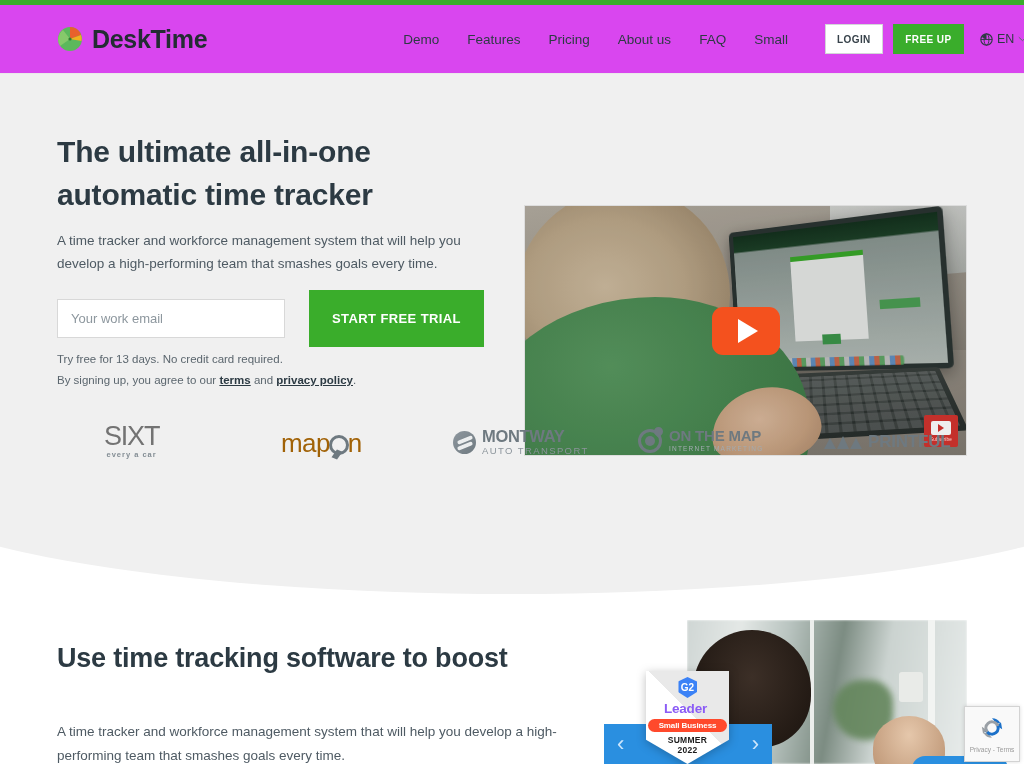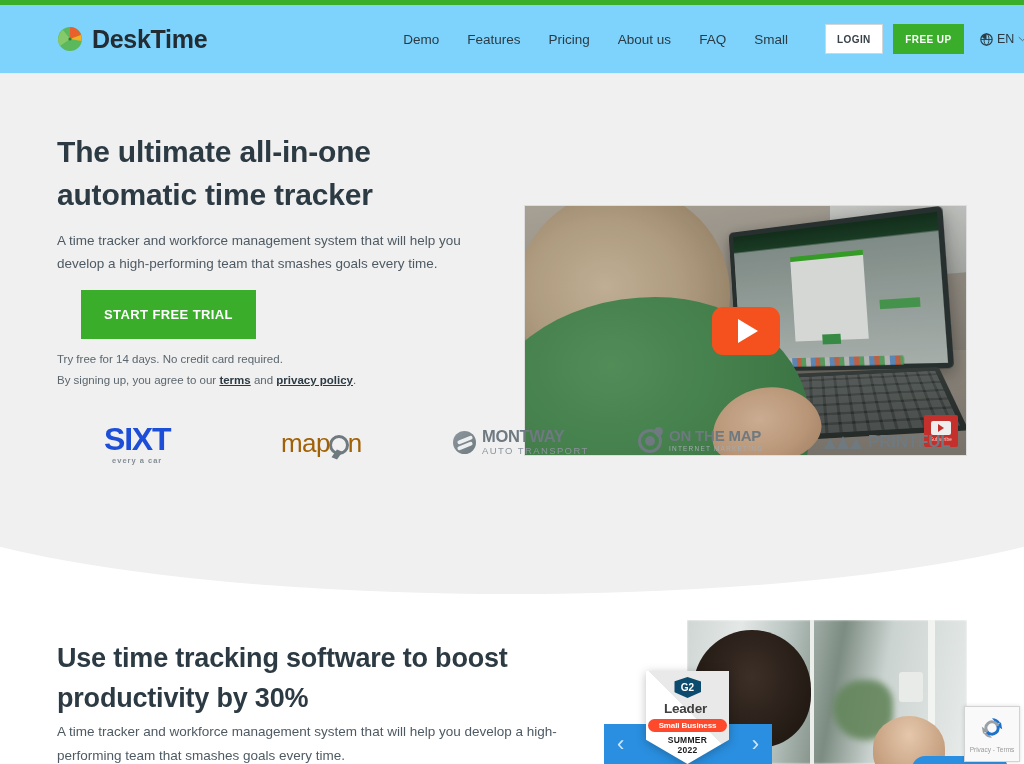--- a/index.html
+++ b/index.html
@@ -11,21 +11,21 @@
     overflow: hidden;
   }
   .page { position: relative; width: 1024px; height: 764px; overflow: hidden; background:#fff; }
 
   
   .top-strip { position:absolute; top:0; left:0; width:1024px; height:5px; background:#3aad2b; }
 
   
   .header {
     position:absolute; top:5px; left:0; width:1024px; height:69px;
-    background:#7dd3fc; border-bottom:1px solid #e9e9e9;
+    background:#d946ef; border-bottom:1px solid #e9e9e9;
     display:flex; align-items:center;
   }
   .logo-wrap { display:flex; align-items:center; margin-left:57px; gap:9px; cursor:pointer; }
   .logo-mark { width:26px; height:26px; position:relative; }
   .logo-text { font-size:25px; font-weight:bold; color:#232c33; letter-spacing:-0.3px; }
 
   .nav { display:flex; align-items:center; margin-left:182px; gap:0px; }
   .nav-item {
     font-size:13.5px; color:#2d3a43; padding:0 14px; cursor:pointer; white-space:nowrap;
   }
@@ -70,21 +70,21 @@
   }
 
   .form-row { position:absolute; left:57px; top:216px; display:flex; align-items:center; }
   .email-input {
     width:228px; height:39px; border:1px solid #d8d8d8; background:#fff;
     font-size:13px; color:#6f7b83; padding:0 13px;
     font-family:"Liberation Sans", sans-serif; outline:none;
   }
   .email-input::placeholder { color:#8d979e; }
   .btn-trial {
-    margin-left:24px; width:175px; height:49px; background:#3aad2b; color:#fff;
+    margin-left:24px; width:175px; height:57px; background:#3aad2b; color:#fff;
     border:none; font-size:13px; font-weight:bold; letter-spacing:0.4px; cursor:pointer;
     font-family:"Liberation Sans", sans-serif;
   }
 
   .fineprint { position:absolute; left:57px; top:275px; font-size:11.5px; line-height:21px; color:#5b666e; }
   .fineprint a { color:#2c3a43; font-weight:bold; text-decoration:underline; cursor:pointer; }
 
   
   .video {
     position:absolute; left:524px; top:131px; width:443px; height:251px;
@@ -174,21 +174,21 @@
                 display:flex; align-items:center; justify-content:center; }
   .yt-sub .sq i { display:block; width:0;height:0;border-left:6px solid #c4302b;
                 border-top:4px solid transparent;border-bottom:4px solid transparent; }
   .yt-sub span { font-size:4.5px; color:#ffd9d8; letter-spacing:.2px; }
 
   
   .clients { position:absolute; top:418px; left:0; width:1024px; height:56px; }
   .client { position:absolute; color:#78828a; user-select:none; }
 
   .sixt { left:104px; top:3px; text-align:center; }
-  .sixt .mark { font-size:32px; font-weight:bold; letter-spacing:-1.2px; color:#1d4ed8; position:relative; }
+  .sixt .mark { font-size:27px; font-weight:normal; letter-spacing:-1.2px; color:#737373; position:relative; }
   .sixt .sub { font-size:7.5px; font-weight:bold; letter-spacing:1px; color:#838d94; margin-top:-2px; }
 
   .mapon { left:281px; top:10px; font-size:26px; color:#a16207; letter-spacing:-0.6px; }
   .mapon .ring {
     display:inline-block; width:20px; height:20px; border:3.5px solid #6e7980;
     border-radius:50%; position:relative; vertical-align:-3px; margin:0 -1px;
   }
   .mapon .ring::after{ content:""; position:absolute; left:2px; bottom:-7px; width:6px; height:9px;
     background:#6e7980; transform:rotate(22deg) skewX(-14deg); }
 
@@ -275,27 +275,27 @@
     position:absolute; inset:0; background:#ffffff;
     clip-path: polygon(0 0, 100% 0, 100% 74%, 50% 100%, 0 74%);
   }
   .g2-shade {
     position:absolute; inset:0;
     background:linear-gradient(225deg, rgba(0,0,0,.085) 0 46%, rgba(0,0,0,0) 46%);
     clip-path: polygon(0 0, 100% 0, 100% 74%, 50% 100%, 0 74%);
   }
   .g2-logo {
     position:absolute; left:50%; top:6px; transform:translateX(-50%);
-    width:27px; height:21px; background:#0c4a6e;
+    width:19px; height:21px; background:#3b82f6;
     clip-path: polygon(50% 0, 100% 22%, 100% 72%, 50% 100%, 0 72%, 0 22%);
     display:flex; align-items:center; justify-content:center;
     color:#fff; font-size:10px; font-weight:bold;
   }
   .g2-leader { position:absolute; left:0; right:4px; top:30px; text-align:center;
-     font-size:13.5px; font-weight:bold; color:#404040; letter-spacing:-0.2px; }
+     font-size:13.5px; font-weight:bold; color:#8b5cf6; letter-spacing:-0.2px; }
   .g2-ribbon {
     position:absolute; left:2px; right:2px; top:48px; height:13px; background:#ff492c;
     border-radius:7px; color:#fff; font-size:8px; font-weight:bold;
     display:flex; align-items:center; justify-content:center; letter-spacing:-0.1px;
   }
   .g2-season { position:absolute; left:0; right:0; top:64px; text-align:center;
      font-size:8.5px; font-weight:bold; color:#1b1b1b; letter-spacing:.3px; }
   .g2-year { position:absolute; left:0; right:0; top:74px; text-align:center;
      font-size:8.5px; font-weight:bold; color:#1b1b1b; letter-spacing:.3px; }
 
@@ -371,25 +371,26 @@
   <div class="hero">
 
     <div class="h1">
       <span>The ultimate all-in-one</span><br>
       <span>automatic time tracker</span>
     </div>
 
     <div class="hero-sub">A time tracker and workforce management system that will help you develop a high-performing team that smashes goals every time.</div>
 
     <div class="form-row">
+      <input class="email-input" type="text" placeholder="Your work email" style="">
       <button class="btn-trial">START FREE TRIAL</button>
     </div>
 
     <div class="fineprint">
-      <div>Try free for 14 days. No credit card required.</div>
+      <div>Try free for 13 days. No credit card required.</div>
       <div>
         <span>By signing up, you agree to our </span><a>terms</a><span> and </span><a>privacy policy</a><span>.</span>
       </div>
     </div>
 
     <div class="video">
       <div class="vid-bg">
         <div class="vid-wall"></div>
         <div class="vid-window"></div>
         <div class="vid-table"></div>
@@ -454,21 +455,20 @@
           <i></i>
           <i></i>
         </span>
       <span class="t1">PRINTFUL</span>
     </div>
   </div>
 
   <div class="sec2">
     <div class="h2">
       <span>Use time tracking software to boost</span><br>
-      <span>productivity by 30%</span>
     </div>
     <div class="sec2-sub">A time tracker and workforce management system that will help you develop a high-performing team that smashes goals every time.</div>
   </div>
 
   <div class="photo">
     <div class="ph-bg"></div>
     <div class="ph-frame"></div>
     <div class="ph-frame2"></div>
     <div class="ph-green"></div>
     <div class="ph-cup"></div>

